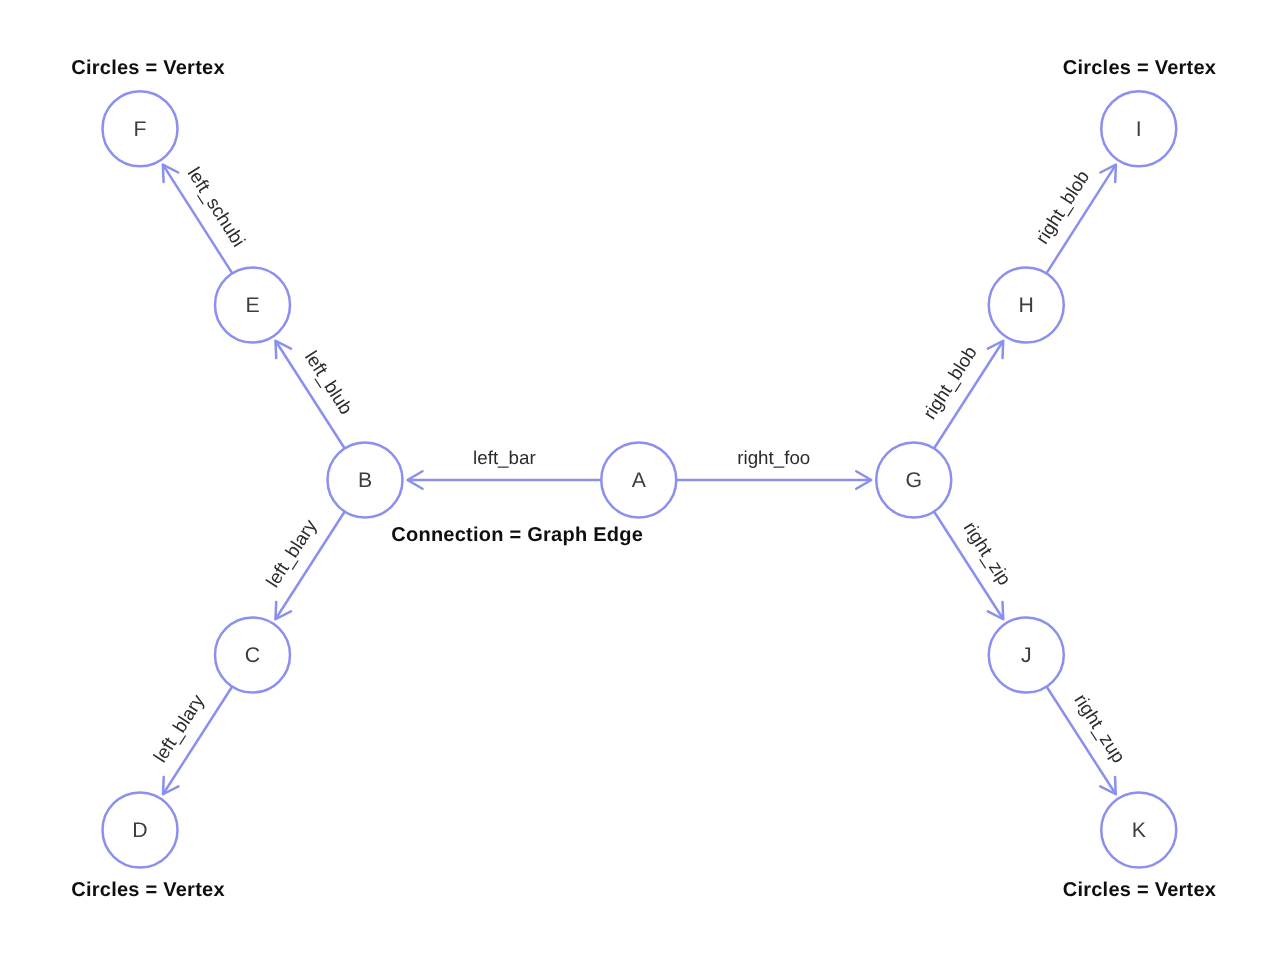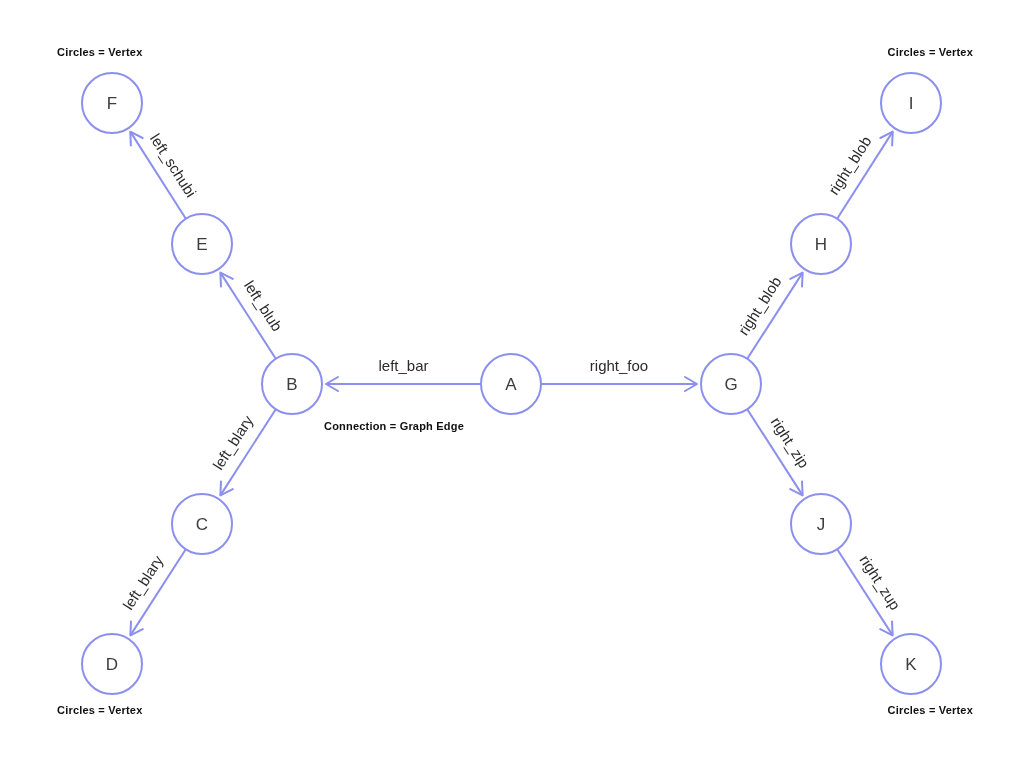--- a/index.html
+++ b/index.html
@@ -12,30 +12,30 @@
     overflow: hidden;
   }
   svg.graph {
     position: absolute;
     left: 0; top: 0;
     width: 1024px; height: 768px;
   }
   .annotation {
     position: absolute;
     font-weight: 700;
-    font-size: 11px;
+    font-size: 16px;
     color: #0f0f0f;
     white-space: nowrap;
     letter-spacing: 0.2px;
   }
   .ann-tl { left: 57px;  top: 46px; }
   .ann-tr { right: 51px; top: 46px; }
   .ann-bl { left: 57px;  top: 704px; }
   .ann-br { right: 51px; top: 704px; }
-  .ann-center { left: 324px; top: 420px; }
+  .ann-center { left: 313px; top: 420px; }
   .node-circle { }
   .node-letter {
     font-family: "Liberation Sans", sans-serif;
     font-size: 17px;
   }
   .edge-label {
     font-family: "Liberation Sans", sans-serif;
     font-size: 15px;
   }
 </style>

